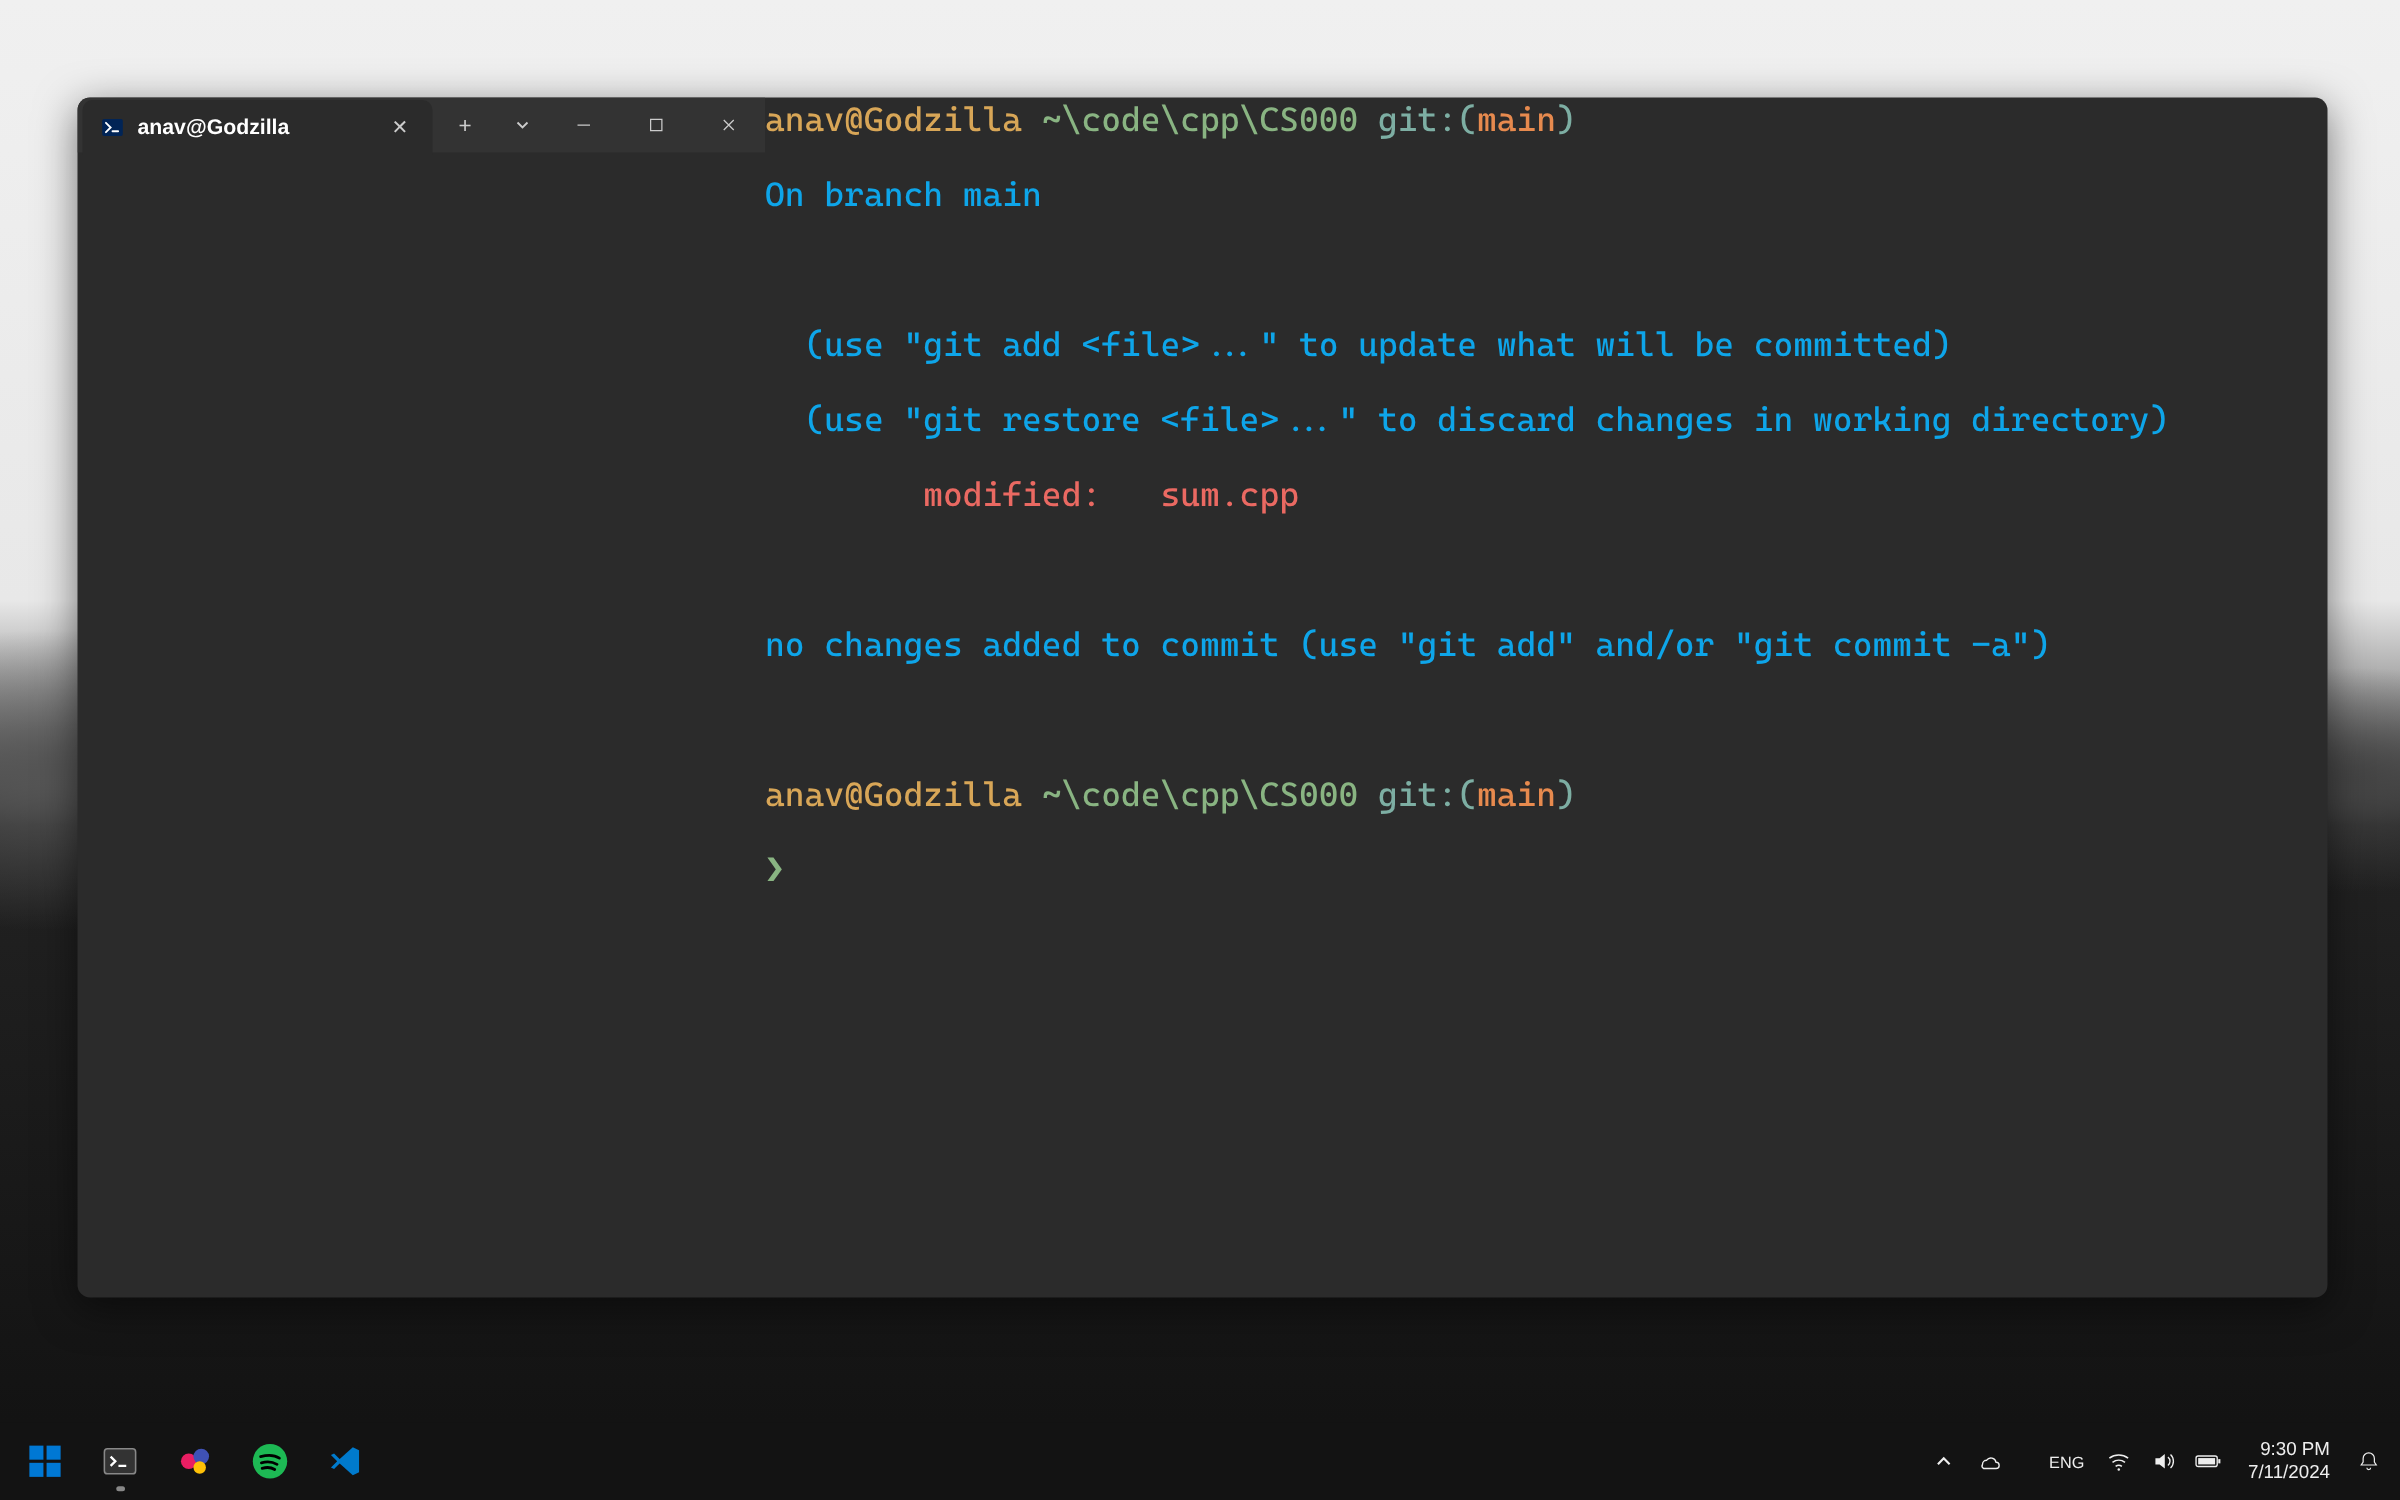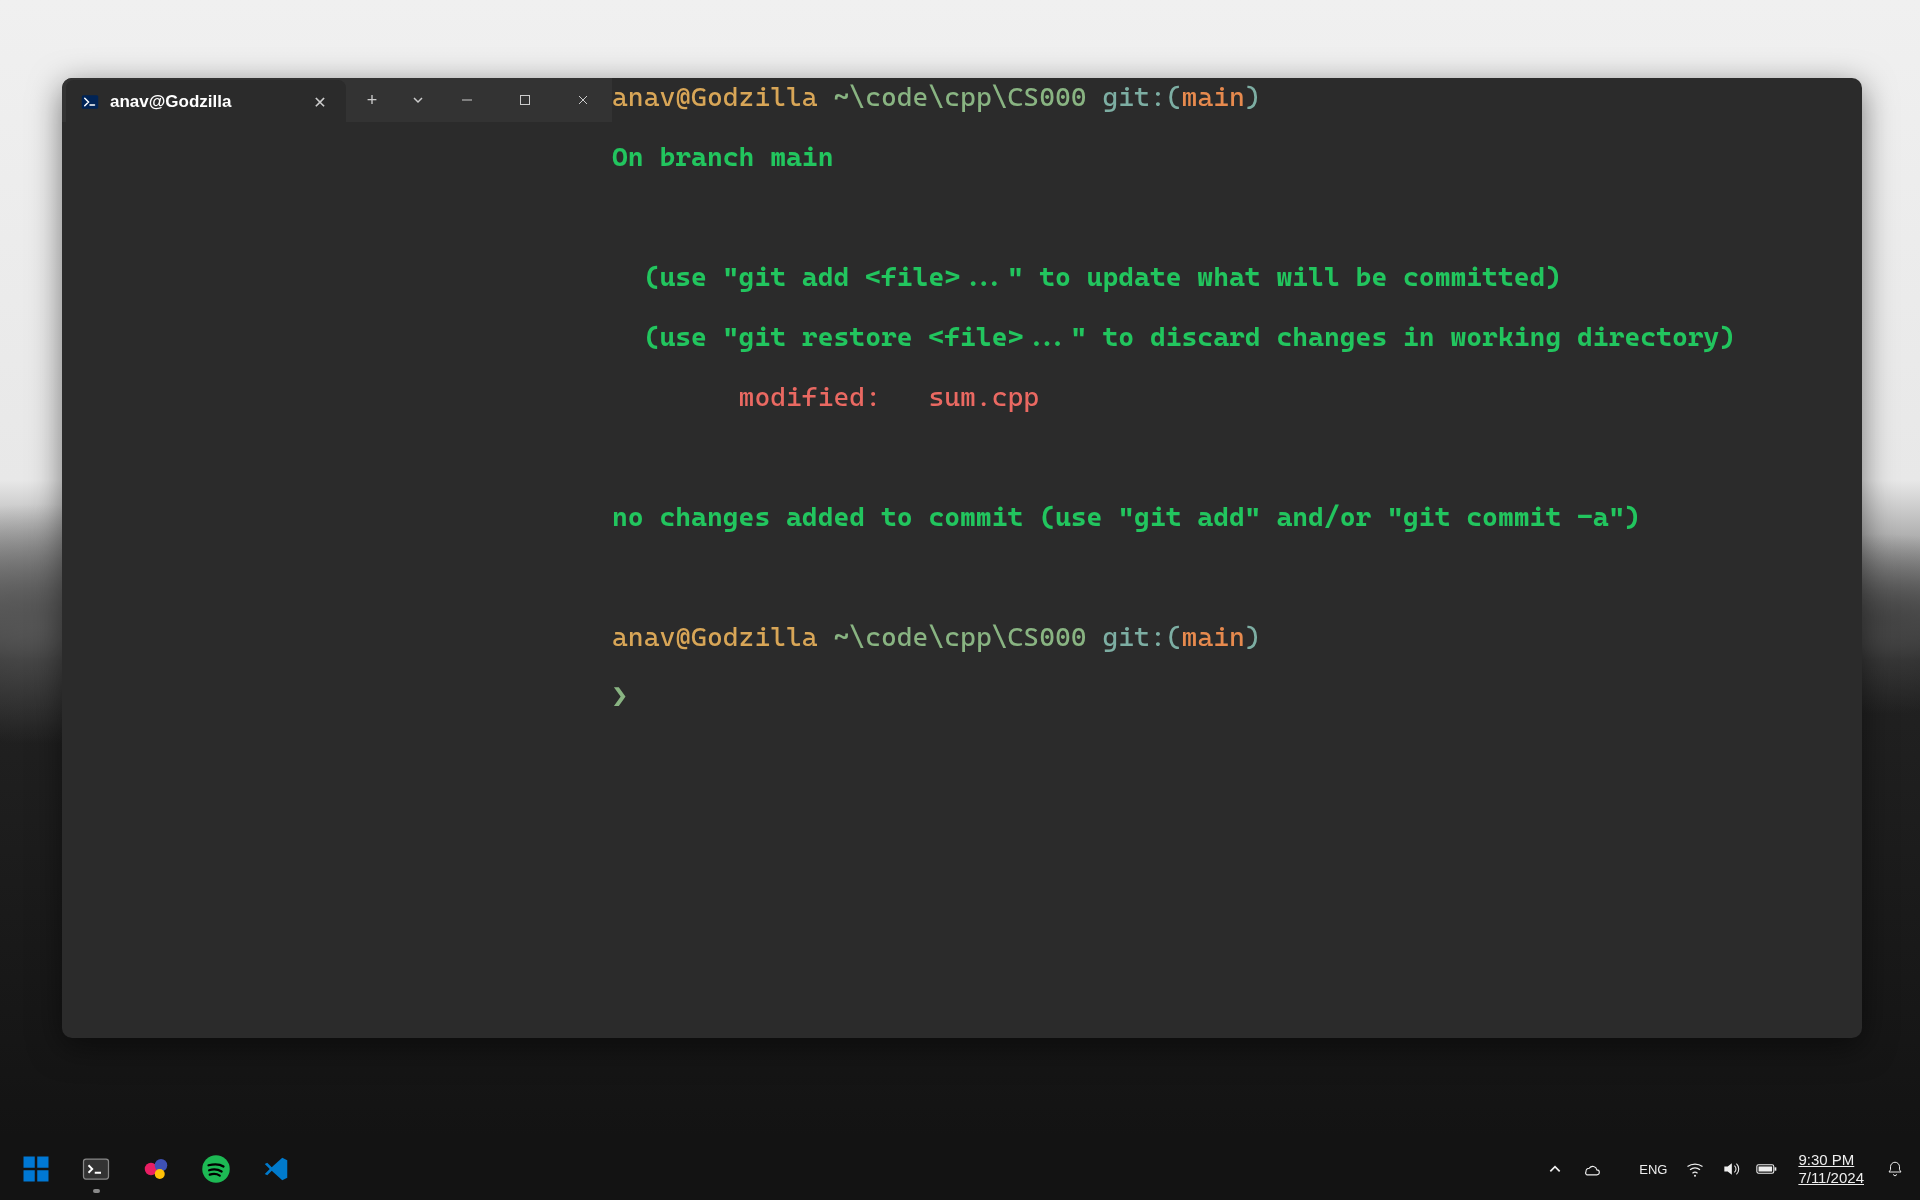--- a/index.html
+++ b/index.html
@@ -96,21 +96,21 @@
       overflow: hidden;
     }
     .term-line { display: block; }
     .c-userhost { color: #d8a657; }
     .c-path { color: #89b482; }
     .c-gitlabel { color: #7daea3; }
     .c-branch { color: #e78a4e; }
     .c-prompt { color: #89b482; }
     .c-cmd { color: #d3c6aa; }
     .c-red { color: #ea6962; }
-    .c-plain { color: #22c55e; font-weight: bold; }
+    .c-plain { color: #0ea5e9; }
 
     
     .taskbar {
       position: absolute;
       left: 0; right: 0; bottom: 0;
       height: 62px;
       background: rgba(20,20,20,0.85);
       display: flex;
       align-items: center;
       padding: 0 10px;
@@ -138,25 +138,24 @@
       color: #eee;
       font-size: 15px;
     }
     .tray-icon {
       width: 30px; height: 40px;
       display: flex; align-items: center; justify-content: center;
       cursor: pointer;
       color: #eee;
     }
     .clock {
-      text-align: left;
+      text-align: right;
       line-height: 18px;
       padding: 0 10px;
       cursor: pointer;
-      text-decoration: underline;
     }
     .clock div { font-size: 15px; }
   </style>
 </head>
 <body>
 
 <div class="wallpaper-overlay"></div>
 
 <div class="terminal-window">
   <div class="title-bar">

